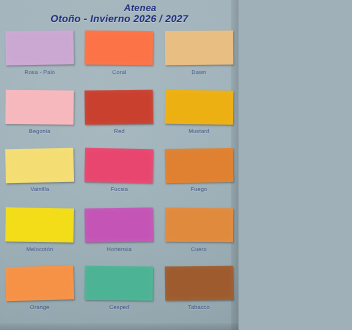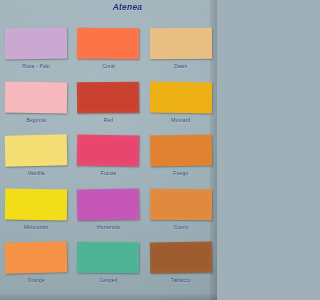--- a/index.html
+++ b/index.html
@@ -129,20 +129,21 @@
 </style>
 </head>
 <body>
 
 <div id="photo"></div>
 <div id="card-edge-right"></div>
 <div id="card-edge-bottom"></div>
 
 <div id="header">
   <div id="title-brand" class="title-line">Atenea</div>
+  <div id="title-season" class="title-line">Otoño - Invierno 2026 / 2027</div>
 </div>
 
 <div id="grid">
     <div class="cell r0 c0">
       <div class="swatch-wrap">
         <div class="swatch" title="Rosa - Palo" style="background: rgb(202, 168, 210);"></div>
       </div>
       <div class="swatch-label">Rosa - Palo</div>
     </div>
     <div class="cell r0 c1">

